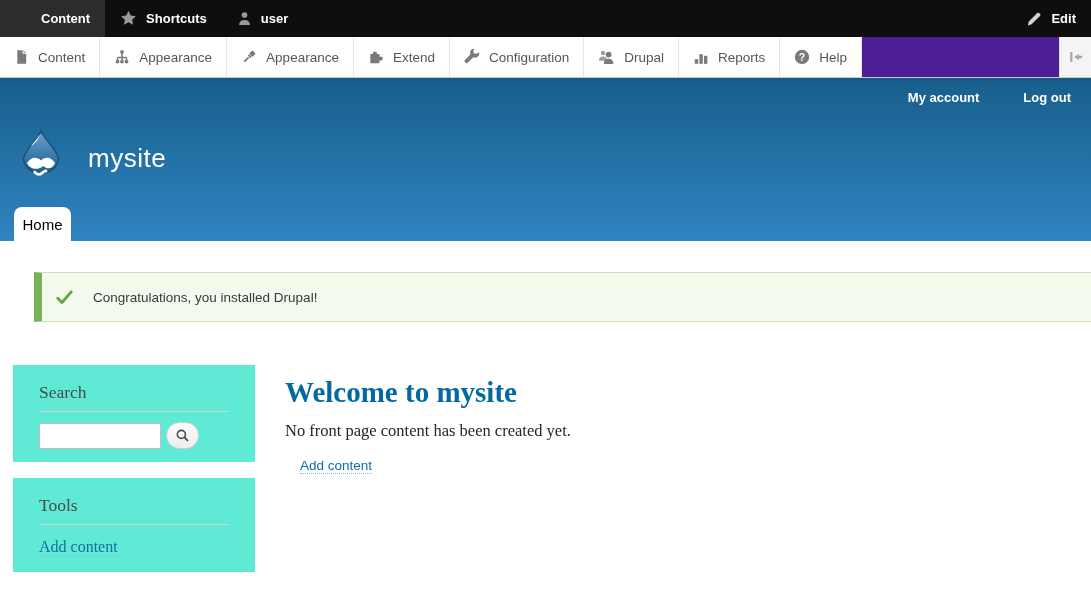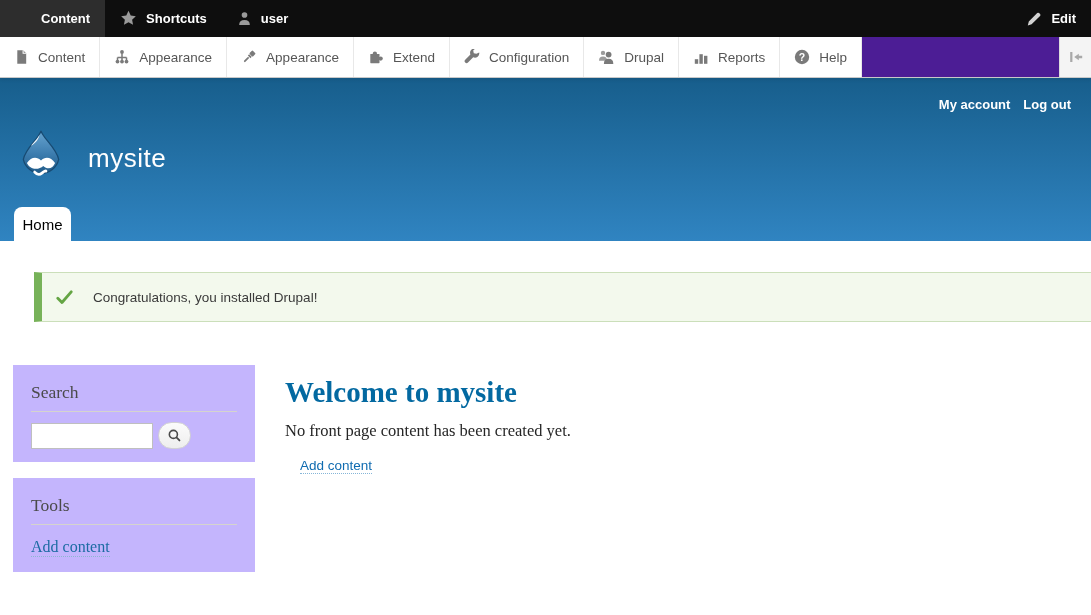--- a/index.html
+++ b/index.html
@@ -15,33 +15,33 @@
   .hamburger { width:17px; display:flex; flex-direction:column; gap:3px; }
   .hamburger span { display:block; height:3px; background:#fff; border-radius:1px; }
 
   
   .tray { position:absolute; top:37px; left:0; right:0; height:41px; background:#4c1d95; border-bottom:1px solid #c9c9c9; box-shadow:0 2px 3px rgba(0,0,0,0.08); display:flex; align-items:stretch; z-index:29; }
   .tray-item { display:flex; align-items:center; gap:9px; padding:0 14px; font-size:13.5px; color:#565656; border-right:1px solid #e8e8e8; cursor:pointer; background:#fff; }
   .tray-collapse { position:absolute; right:0; top:0; bottom:0; width:32px; background:#f4f4f4; border-left:1px solid #dcdcdc; display:flex; align-items:center; justify-content:center; cursor:pointer; }
 
   
   .site-header { position:absolute; top:78px; left:0; right:0; height:163px; background:linear-gradient(to bottom,#175e8c,#3084c1); z-index:10; }
-  .account-links { position:absolute; top:19px; right:20px; display:flex; gap:13px;align-items:center; }
+  .account-links { position:absolute; top:12px; right:20px; display:flex; gap:44px;align-items:center; }
   .account-links a { color:#fff; font-size:13px; font-weight:bold; text-decoration:none; cursor:pointer; }
   .branding { position:absolute; left:12px; top:51px; display:flex; align-items:center; }
   .logo { width:58px; height:58px; }
   .site-name { color:#fff; font-size:26px; font-weight:normal; margin-left:18px; letter-spacing:0.5px; }
   .home-tab { position:absolute; left:14px; bottom:0; width:57px; height:34px; background:#fff; border-radius:8px 8px 0 0; display:flex; align-items:center; justify-content:center; font-size:15px; color:#000; cursor:pointer; }
 
   
   .message { position:absolute; top:272px; left:10px; width:1063px; height:50px; background:#f3f9ed; border:1px solid #cbdfba; border-left:8px solid #77b259; display:flex; align-items:center; padding-left:14px; gap:20px;margin-left:24px; }
   .message-text { font-size:13.5px; color:#3a3a3a; }
 
   
-  .block { position:absolute; left:13px; width:242px; background:#c4b5fd; padding:17px 18px; }
+  .block { position:absolute; left:13px; width:242px; background:#5eead4; padding:17px 26px; }
   .block-search { top:365px; height:97px; }
   .block-tools  { top:478px; height:94px; }
   .block h2 { font-family:"Liberation Serif", serif; font-weight:normal; font-size:17.5px; color:#4a4a4a; padding-bottom:8px; border-bottom:1px solid #d5d4cd; }
   .search-row { margin-top:10px; display:flex; align-items:center; }
   .search-input { width:122px; height:26px; border:1px solid #bfbfbf; background:#fff; font-size:13px; padding:0 5px; }
   .search-btn { width:33px; height:27px; margin-left:5px; border:1px solid #d2d2d2; border-radius:14px; background:linear-gradient(#fbfbfb,#eeeeee); display:flex; align-items:center; justify-content:center; cursor:pointer; }
   .tools-link { display:inline-block; margin-top:13px; font-family:"Liberation Serif", serif; font-size:16px; color:#1c6ba3; text-decoration:none; border-bottom:1px dotted #8db6d2; cursor:pointer; }
 
   
   .main { position:absolute; left:285px; top:377px; width:620px; }

